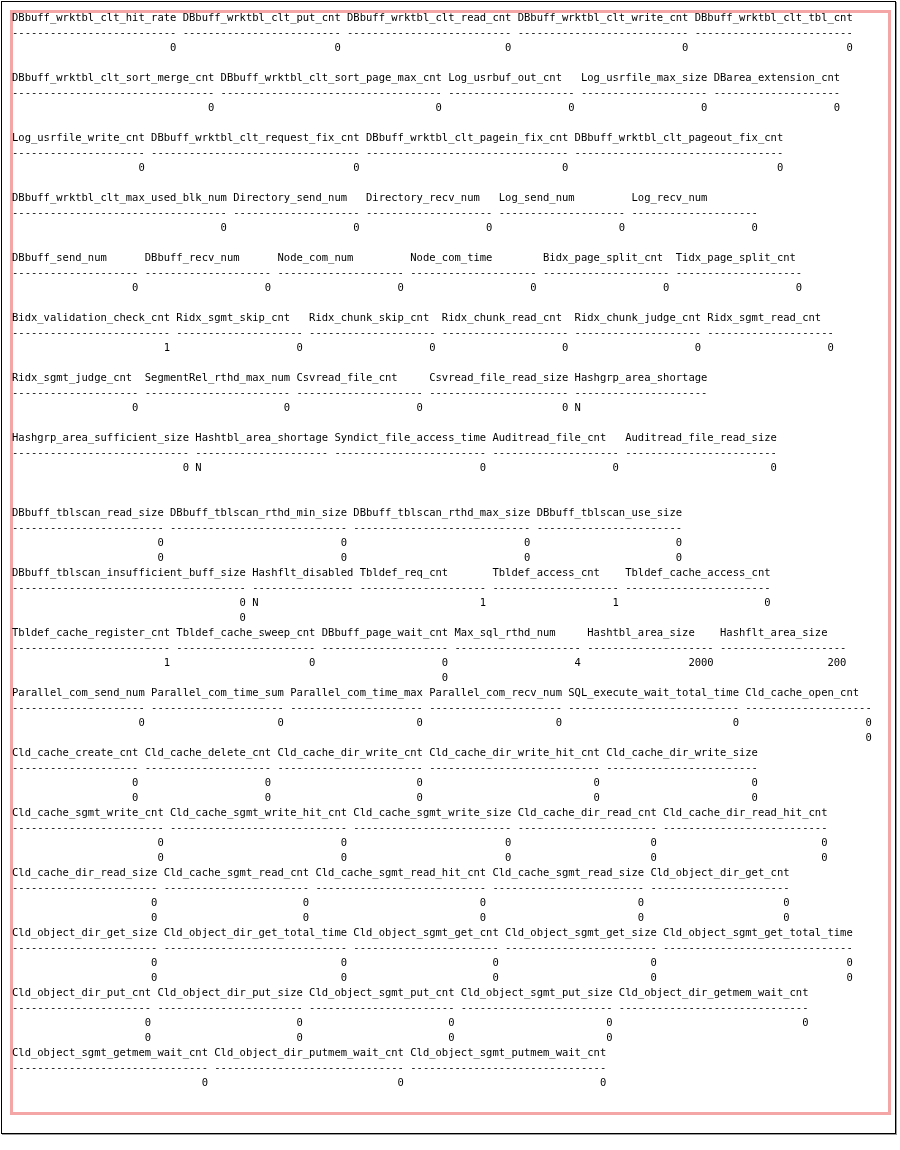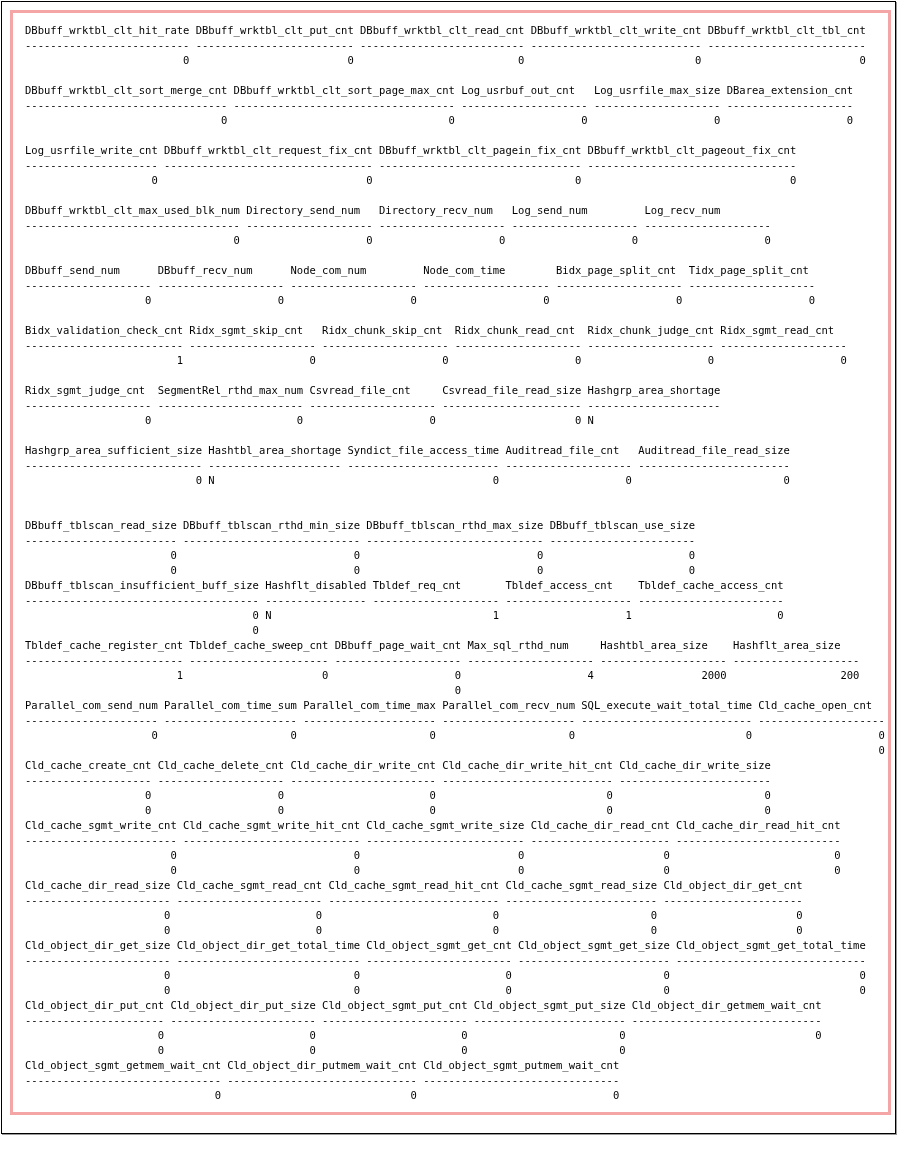--- a/index.html
+++ b/index.html
@@ -7,21 +7,21 @@
   .window-frame{
     position:absolute;left:1px;top:1px;width:895px;height:1133px;
     background:#ffffff;border:1px solid #000000;box-sizing:border-box;
     box-shadow:1px 1px 0 #9a9a9a;
   }
   .accent-frame{
     position:absolute;left:8px;top:8px;width:881px;height:1105px;
     border:3px solid #f4a6a6;box-sizing:border-box;background:#ffffff;
   }
   pre.report{
-    position:absolute;left:12px;top:10px;margin:13px;
+    position:absolute;left:12px;top:10px;margin:0;
     font-family:"DejaVu Sans Mono",monospace;
     font-size:10.5px;line-height:15px;color:#000000;
     white-space:pre;
   }
 </style>
 </head>
 <body>
 
 <div class="window-frame" style="border-color: rgb(0, 0, 0);">
   <div class="accent-frame" style="border-color: rgb(244, 166, 166);"></div>

